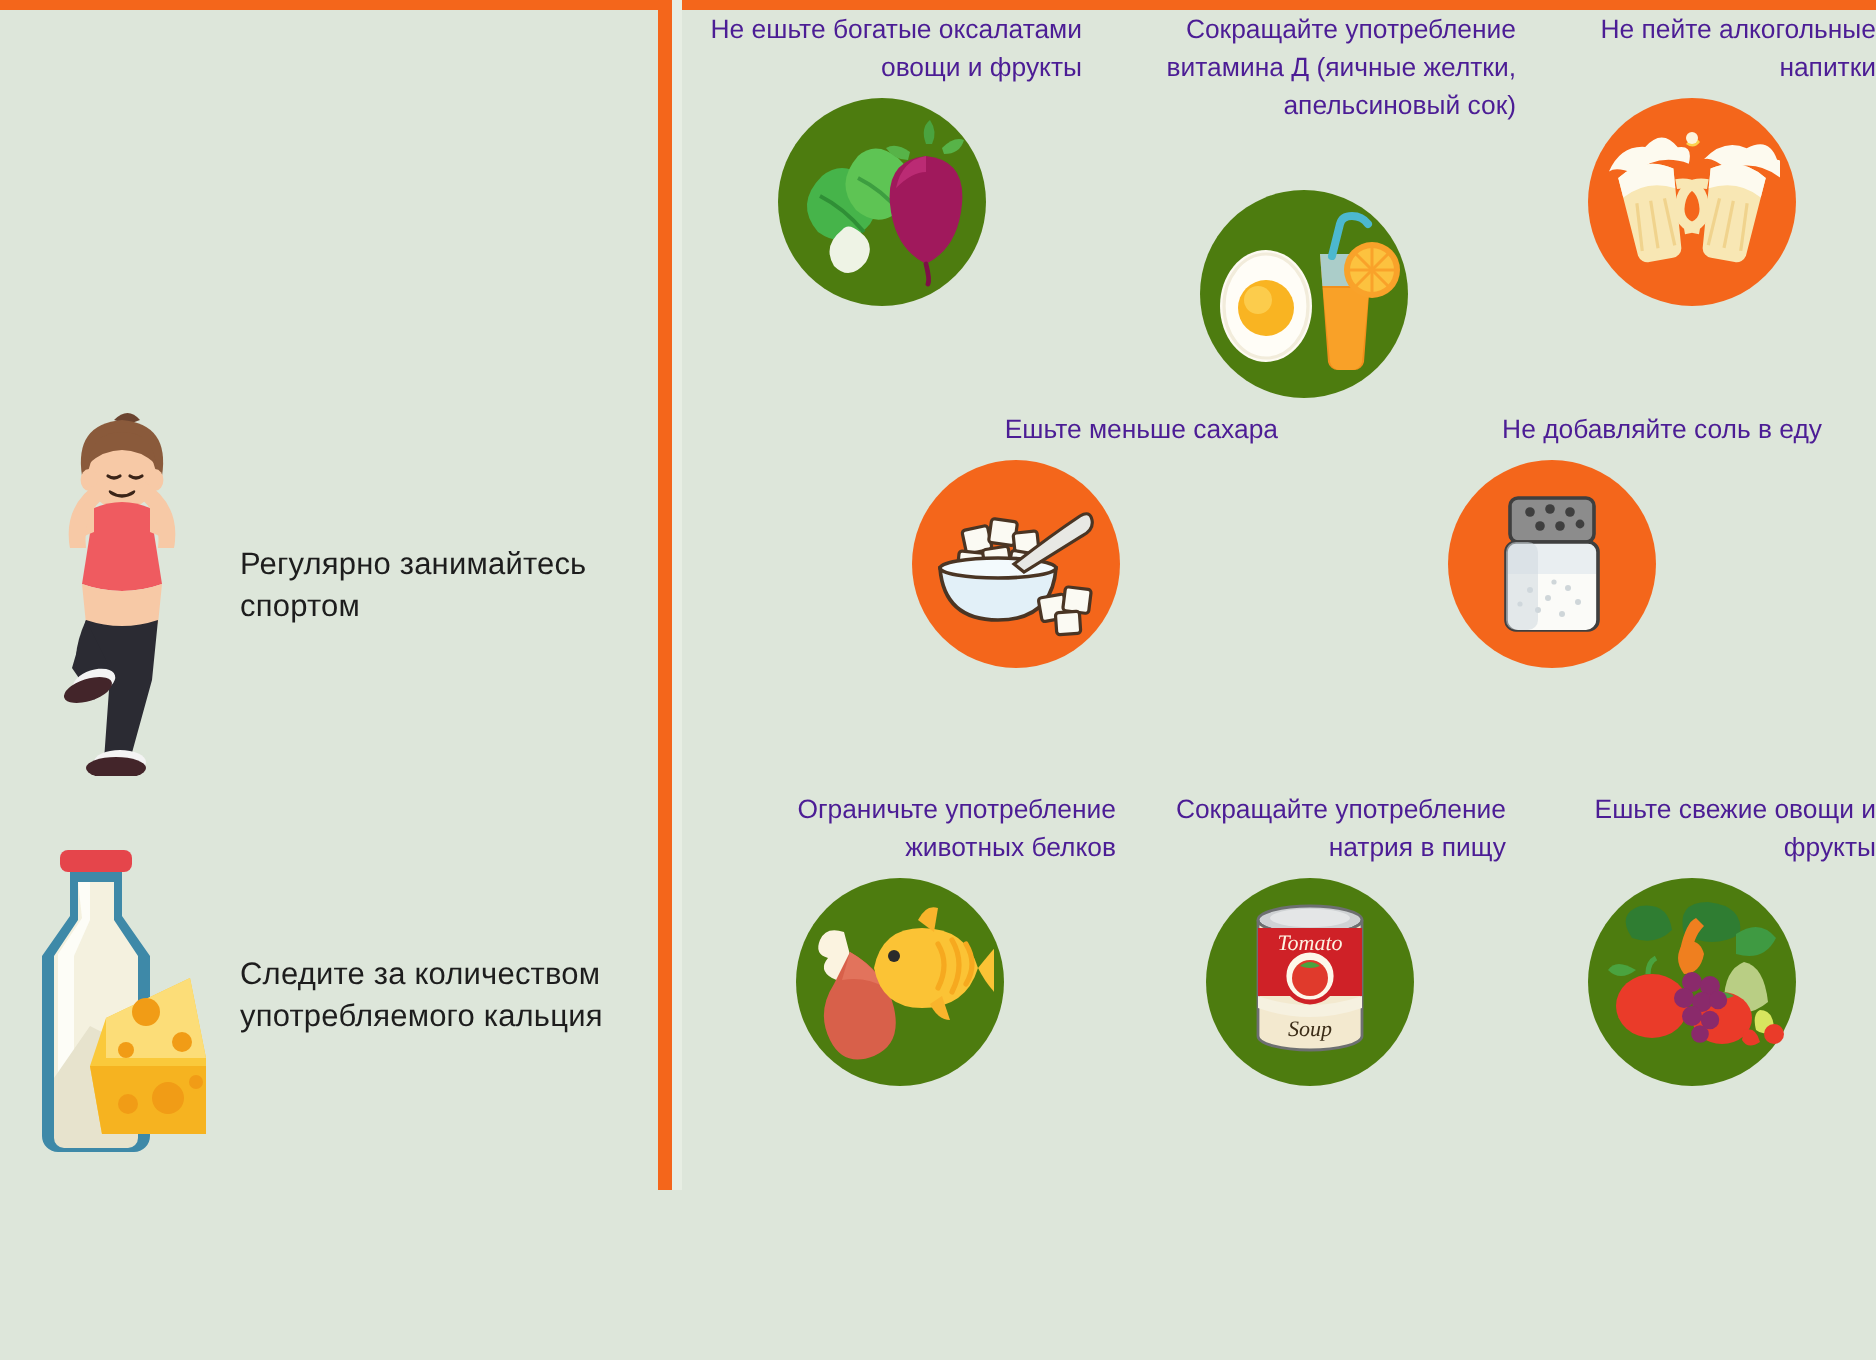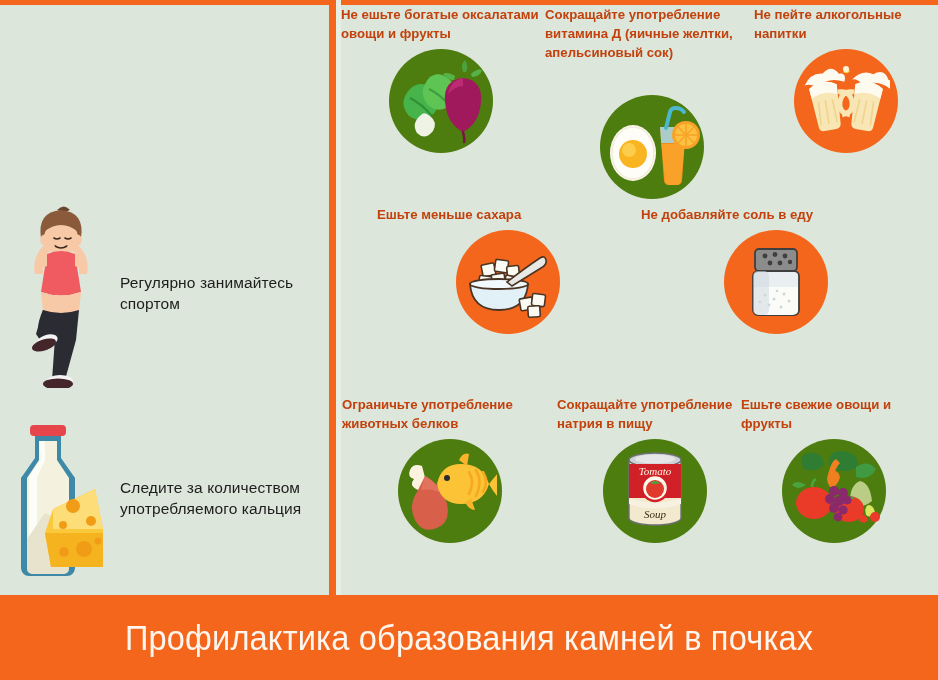--- a/index.html
+++ b/index.html
@@ -29,44 +29,43 @@
   .li-3{top:395px;height:195px;}
 
   
   .right-col{position:absolute;left:341px;top:5px;width:597px;height:590px;}
   .r-row{position:relative;width:597px;}
   .r-row.row1{height:200px;}
   .r-row.row2{height:190px;}
   .r-row.row3{height:200px;}
   .cell{position:absolute;top:0;display:flex;flex-direction:column;align-items:center;}
   .cell .label{
-    color:#c2410c;font-size:13.2px;line-height:19px;text-align:left;
+    color:#4c1d95;font-size:13.2px;line-height:19px;text-align:right;
     width:100%;
-    font-weight:bold;
   }
   .cell .badge{margin-top:6px;}
   .badge{
     width:104px;height:104px;border-radius:50%;
     display:flex;align-items:center;justify-content:center;
   }
   .badge.white{background:#4d7c0f;}
   .badge.orange{background:#f4661b;}
   .badge svg{display:block;}
 
   
   .c11{left:0px;width:200px;}
   .c12{left:204px;width:213px;gap:27px;}
   .c13{left:413px;width:184px;}
   
   .c21{left:36px;width:262px;}
   .c22{left:300px;width:270px;}
   
   .c31{left:1px;width:216px;}
   .c32{left:216px;width:196px;}
-  .c33{left:400px;width:185px;}
+  .c33{left:412px;width:185px;}
 
   
   .banner{
     position:absolute;left:0;top:595px;width:938px;height:85px;
     background:#f4661b;display:flex;align-items:center;justify-content:center;
   }
   .banner .banner-title{
     color:#fdf6ef;font-size:35px;line-height:40px;
     font-family:"Liberation Sans Narrow","Liberation Sans",sans-serif;
     transform:scaleX(.93);white-space:nowrap;letter-spacing:.2px;
@@ -341,17 +340,14 @@
             </g>
             <path d="M82 54 q6 0 7 8 q-4 6 -9 2 q-2 -8 2 -10z" fill="#d7e55f"></path>
             <ellipse cx="89" cy="66" rx="5" ry="5" fill="#ea3b29"></ellipse>
             <path d="M74 64 q6 -2 8 6 q-6 4 -9 -1z" fill="#ea3b29"></path>
           </svg>
         </div>
       </div>
     </div>
   </div>
 
-  <div class="banner">
-    <div class="banner-title">Профилактика образования камней в почках</div>
-  </div>
 
 </div>
 
 </body></html>

